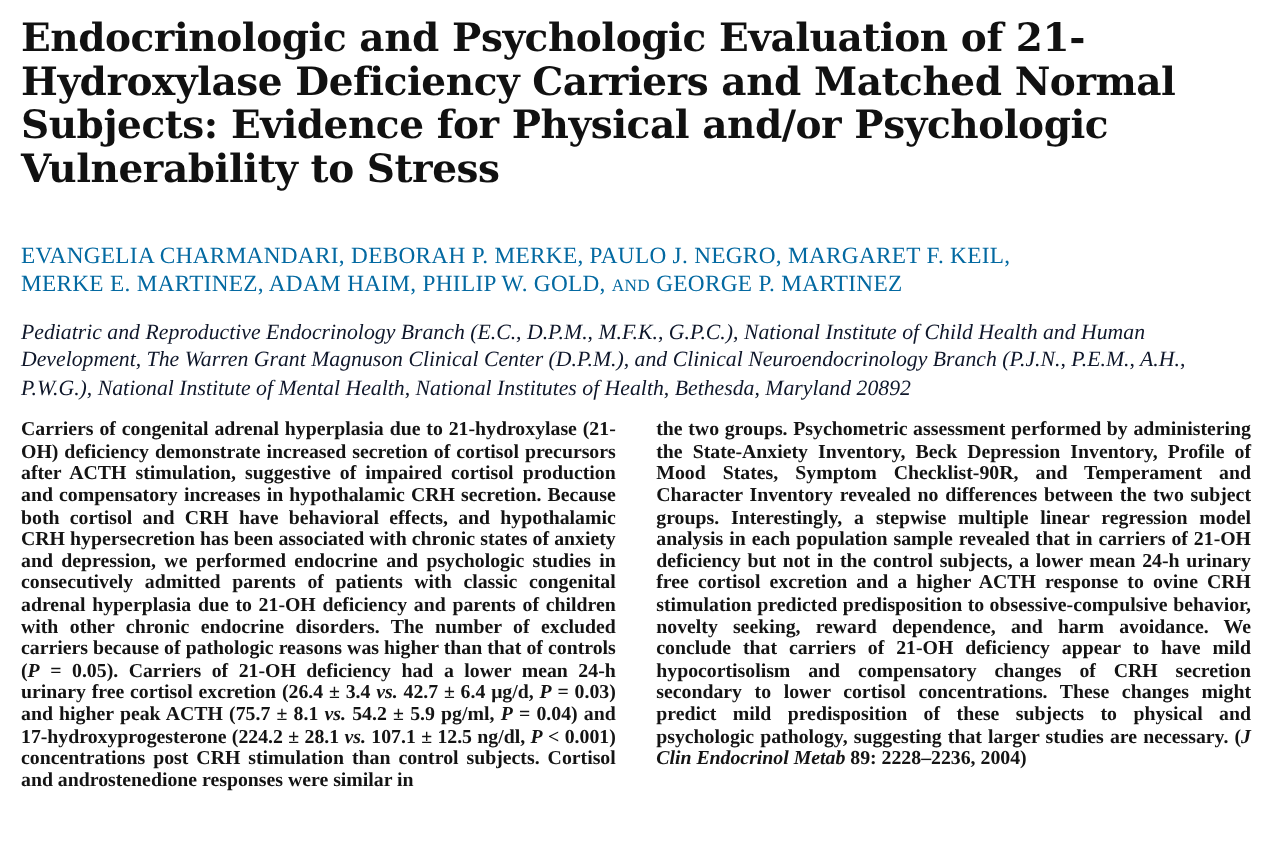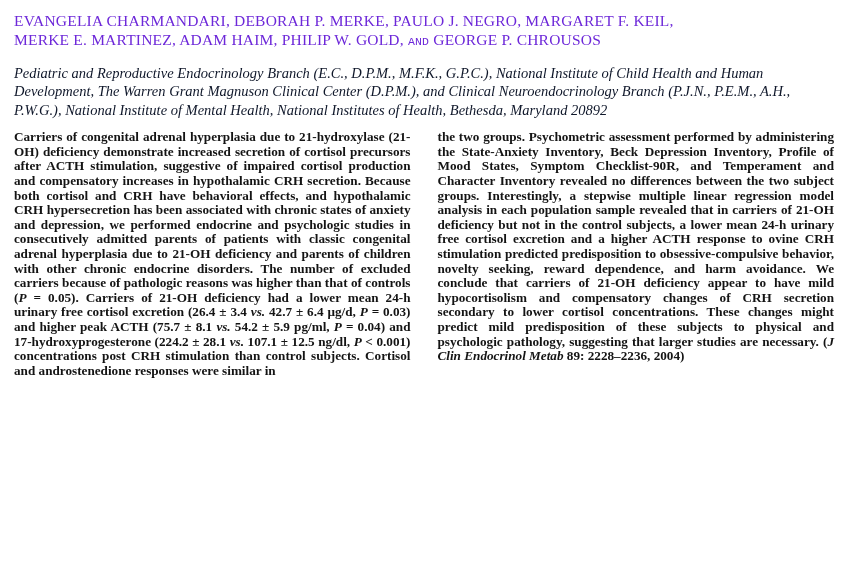--- a/index.html
+++ b/index.html
@@ -26,25 +26,24 @@
     margin: 0 0 34px 0;
     color: #111111;
   }
   .authors {
     font-family: "Liberation Serif", serif;
     font-size: 15.5px;
     line-height: 18.5px;
     letter-spacing: 0.2px;
     max-width: 812px;
     margin: 0 0 13px 0;
-    color: #6d28d9;
+    color: #0369a1;
   }
   .authors .small {
     font-size: 11.5px;
-    font-family: Liberation Mono, monospace;
   }
   .affiliation {
     font-family: "Liberation Serif", serif;
     font-style: italic;
     font-size: 14.5px;
     line-height: 18.4px;
     max-width: 816px;
     margin: 0 0 11px 0;
     color: #0f172a;
   }
@@ -62,22 +61,23 @@
     width: 397px;
   }
   .i {
     font-style: italic;
   }
 </style>
 </head>
 <body>
 
 <div class="page">
+  <h1 class="title">Endocrinologic and Psychologic Evaluation of 21-Hydroxylase Deficiency Carriers and Matched Normal Subjects: Evidence for Physical and/or Psychologic Vulnerability to Stress</h1>
 
-  <div class="authors"><span>EVANGELIA CHARMANDARI, DEBORAH P. MERKE, PAULO J. NEGRO, MARGARET F. KEIL,</span><br><span>MERKE E. MARTINEZ, ADAM HAIM, PHILIP W. GOLD, </span><span class="small">AND</span><span> GEORGE P. CHROUSOS</span></div>
+  <div class="authors"><span>EVANGELIA CHARMANDARI, DEBORAH P. MERKE, PAULO J. NEGRO, MARGARET F. KEIL,</span><br><span>MERKE E. MARTINEZ, ADAM HAIM, PHILIP W. GOLD, </span><span class="small">AND</span><span> GEORGE P. MARTINEZ</span></div>
 
   <div class="affiliation">Pediatric and Reproductive Endocrinology Branch (E.C., D.P.M., M.F.K., G.P.C.), National Institute of Child Health and Human Development, The Warren Grant Magnuson Clinical Center (D.P.M.), and Clinical Neuroendocrinology Branch (P.J.N., P.E.M., A.H., P.W.G.), National Institute of Mental Health, National Institutes of Health, Bethesda, Maryland 20892</div>
 
   <div class="abstract">
     <div class="col"><span>Carriers of congenital adrenal hyperplasia due to 21-hydroxylase (21-OH) deficiency demonstrate increased secretion of cortisol precursors after ACTH stimulation, suggestive of impaired cortisol production and compensatory increases in hypothalamic CRH secretion. Because both cortisol and CRH have behavioral effects, and hypothalamic CRH hypersecretion has been associated with chronic states of anxiety and depression, we performed endocrine and psychologic studies in consecutively admitted parents of patients with classic congenital adrenal hyperplasia due to 21-OH deficiency and parents of children with other chronic endocrine disorders. The number of excluded carriers because of pathologic reasons was higher than that of controls (</span><span class="i">P</span><span> = 0.05). Carriers of 21-OH deficiency had a lower mean 24-h urinary free cortisol excretion (26.4 ± 3.4 </span><span class="i">vs.</span><span> 42.7 ± 6.4 μg/d, </span><span class="i">P</span><span> = 0.03) and higher peak ACTH (75.7 ± 8.1 </span><span class="i">vs.</span><span> 54.2 ± 5.9 pg/ml, </span><span class="i">P</span><span> = 0.04) and 17-hydroxyprogesterone (224.2 ± 28.1 </span><span class="i">vs.</span><span> 107.1 ± 12.5 ng/dl, </span><span class="i">P</span><span> &lt; 0.001) concentrations post CRH stimulation than control subjects. Cortisol and androstenedione responses were similar in</span></div>
     <div class="col"><span>the two groups. Psychometric assessment performed by administering the State-Anxiety Inventory, Beck Depression Inventory, Profile of Mood States, Symptom Checklist-90R, and Temperament and Character Inventory revealed no differences between the two subject groups. Interestingly, a stepwise multiple linear regression model analysis in each population sample revealed that in carriers of 21-OH deficiency but not in the control subjects, a lower mean 24-h urinary free cortisol excretion and a higher ACTH response to ovine CRH stimulation predicted predisposition to obsessive-compulsive behavior, novelty seeking, reward dependence, and harm avoidance. We conclude that carriers of 21-OH deficiency appear to have mild hypocortisolism and compensatory changes of CRH secretion secondary to lower cortisol concentrations. These changes might predict mild predisposition of these subjects to physical and psychologic pathology, suggesting that larger studies are necessary. (</span><span class="i">J Clin Endocrinol Metab</span><span> 89: 2228–2236, 2004)</span></div>
   </div>
 </div>
 
 </body></html>

